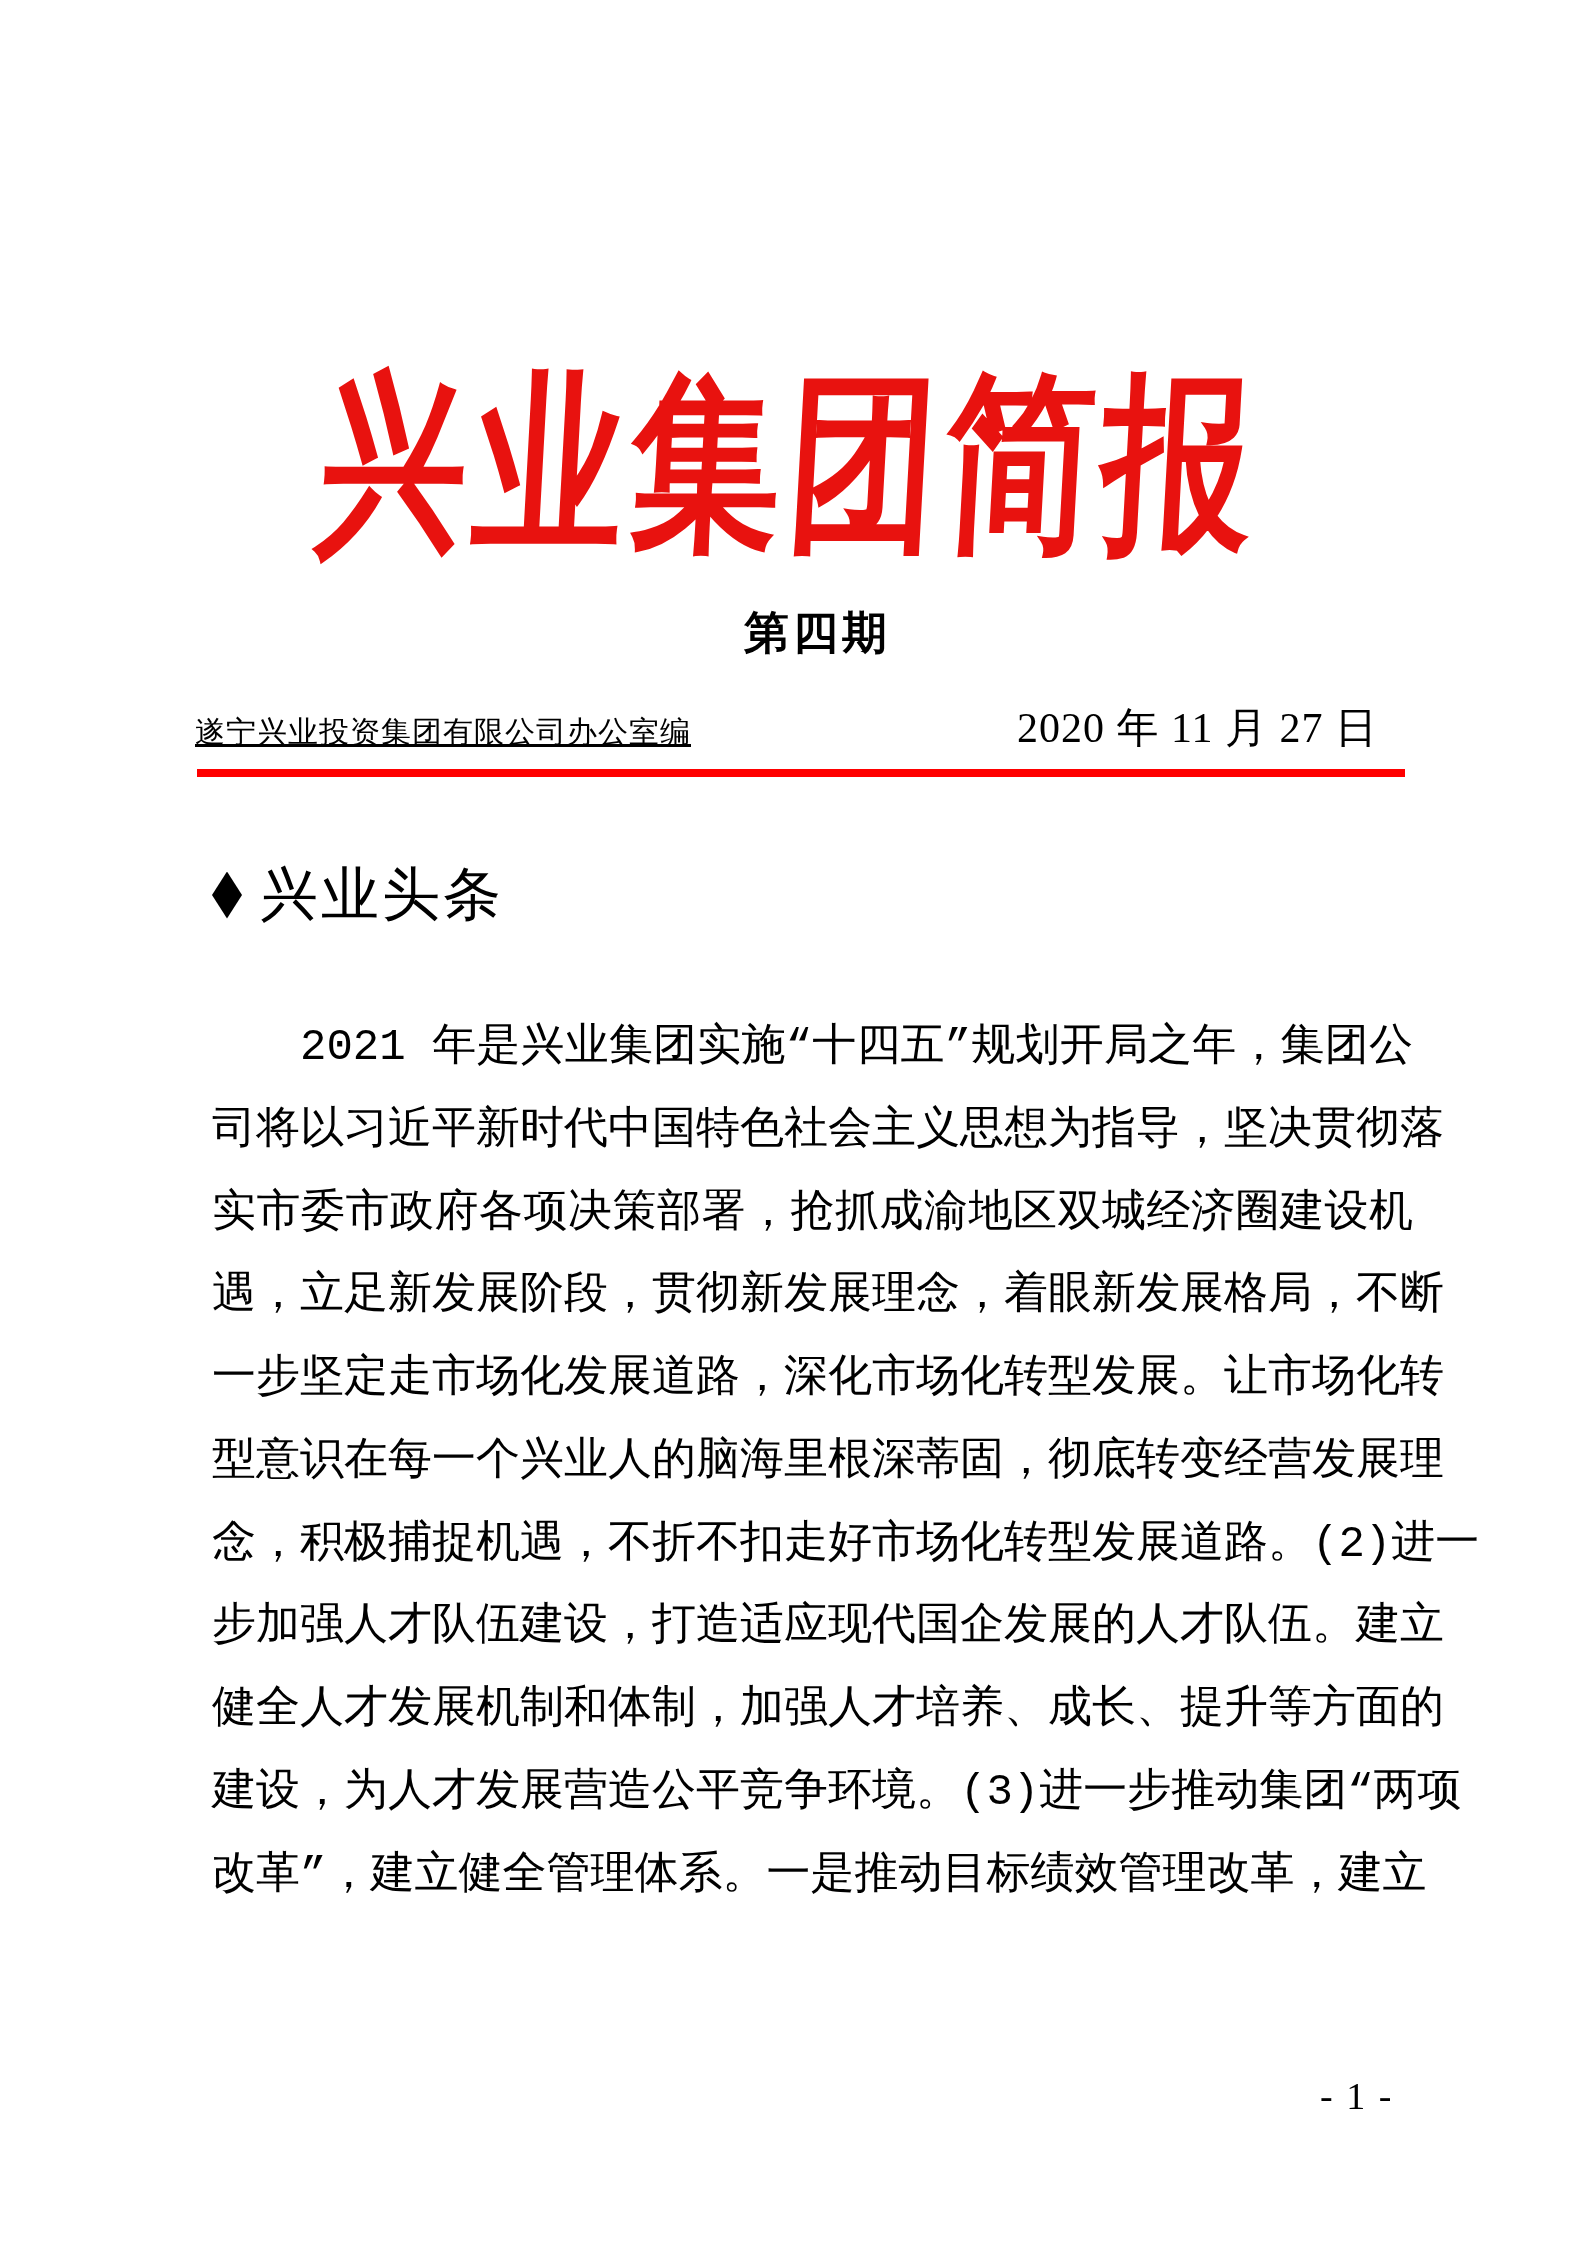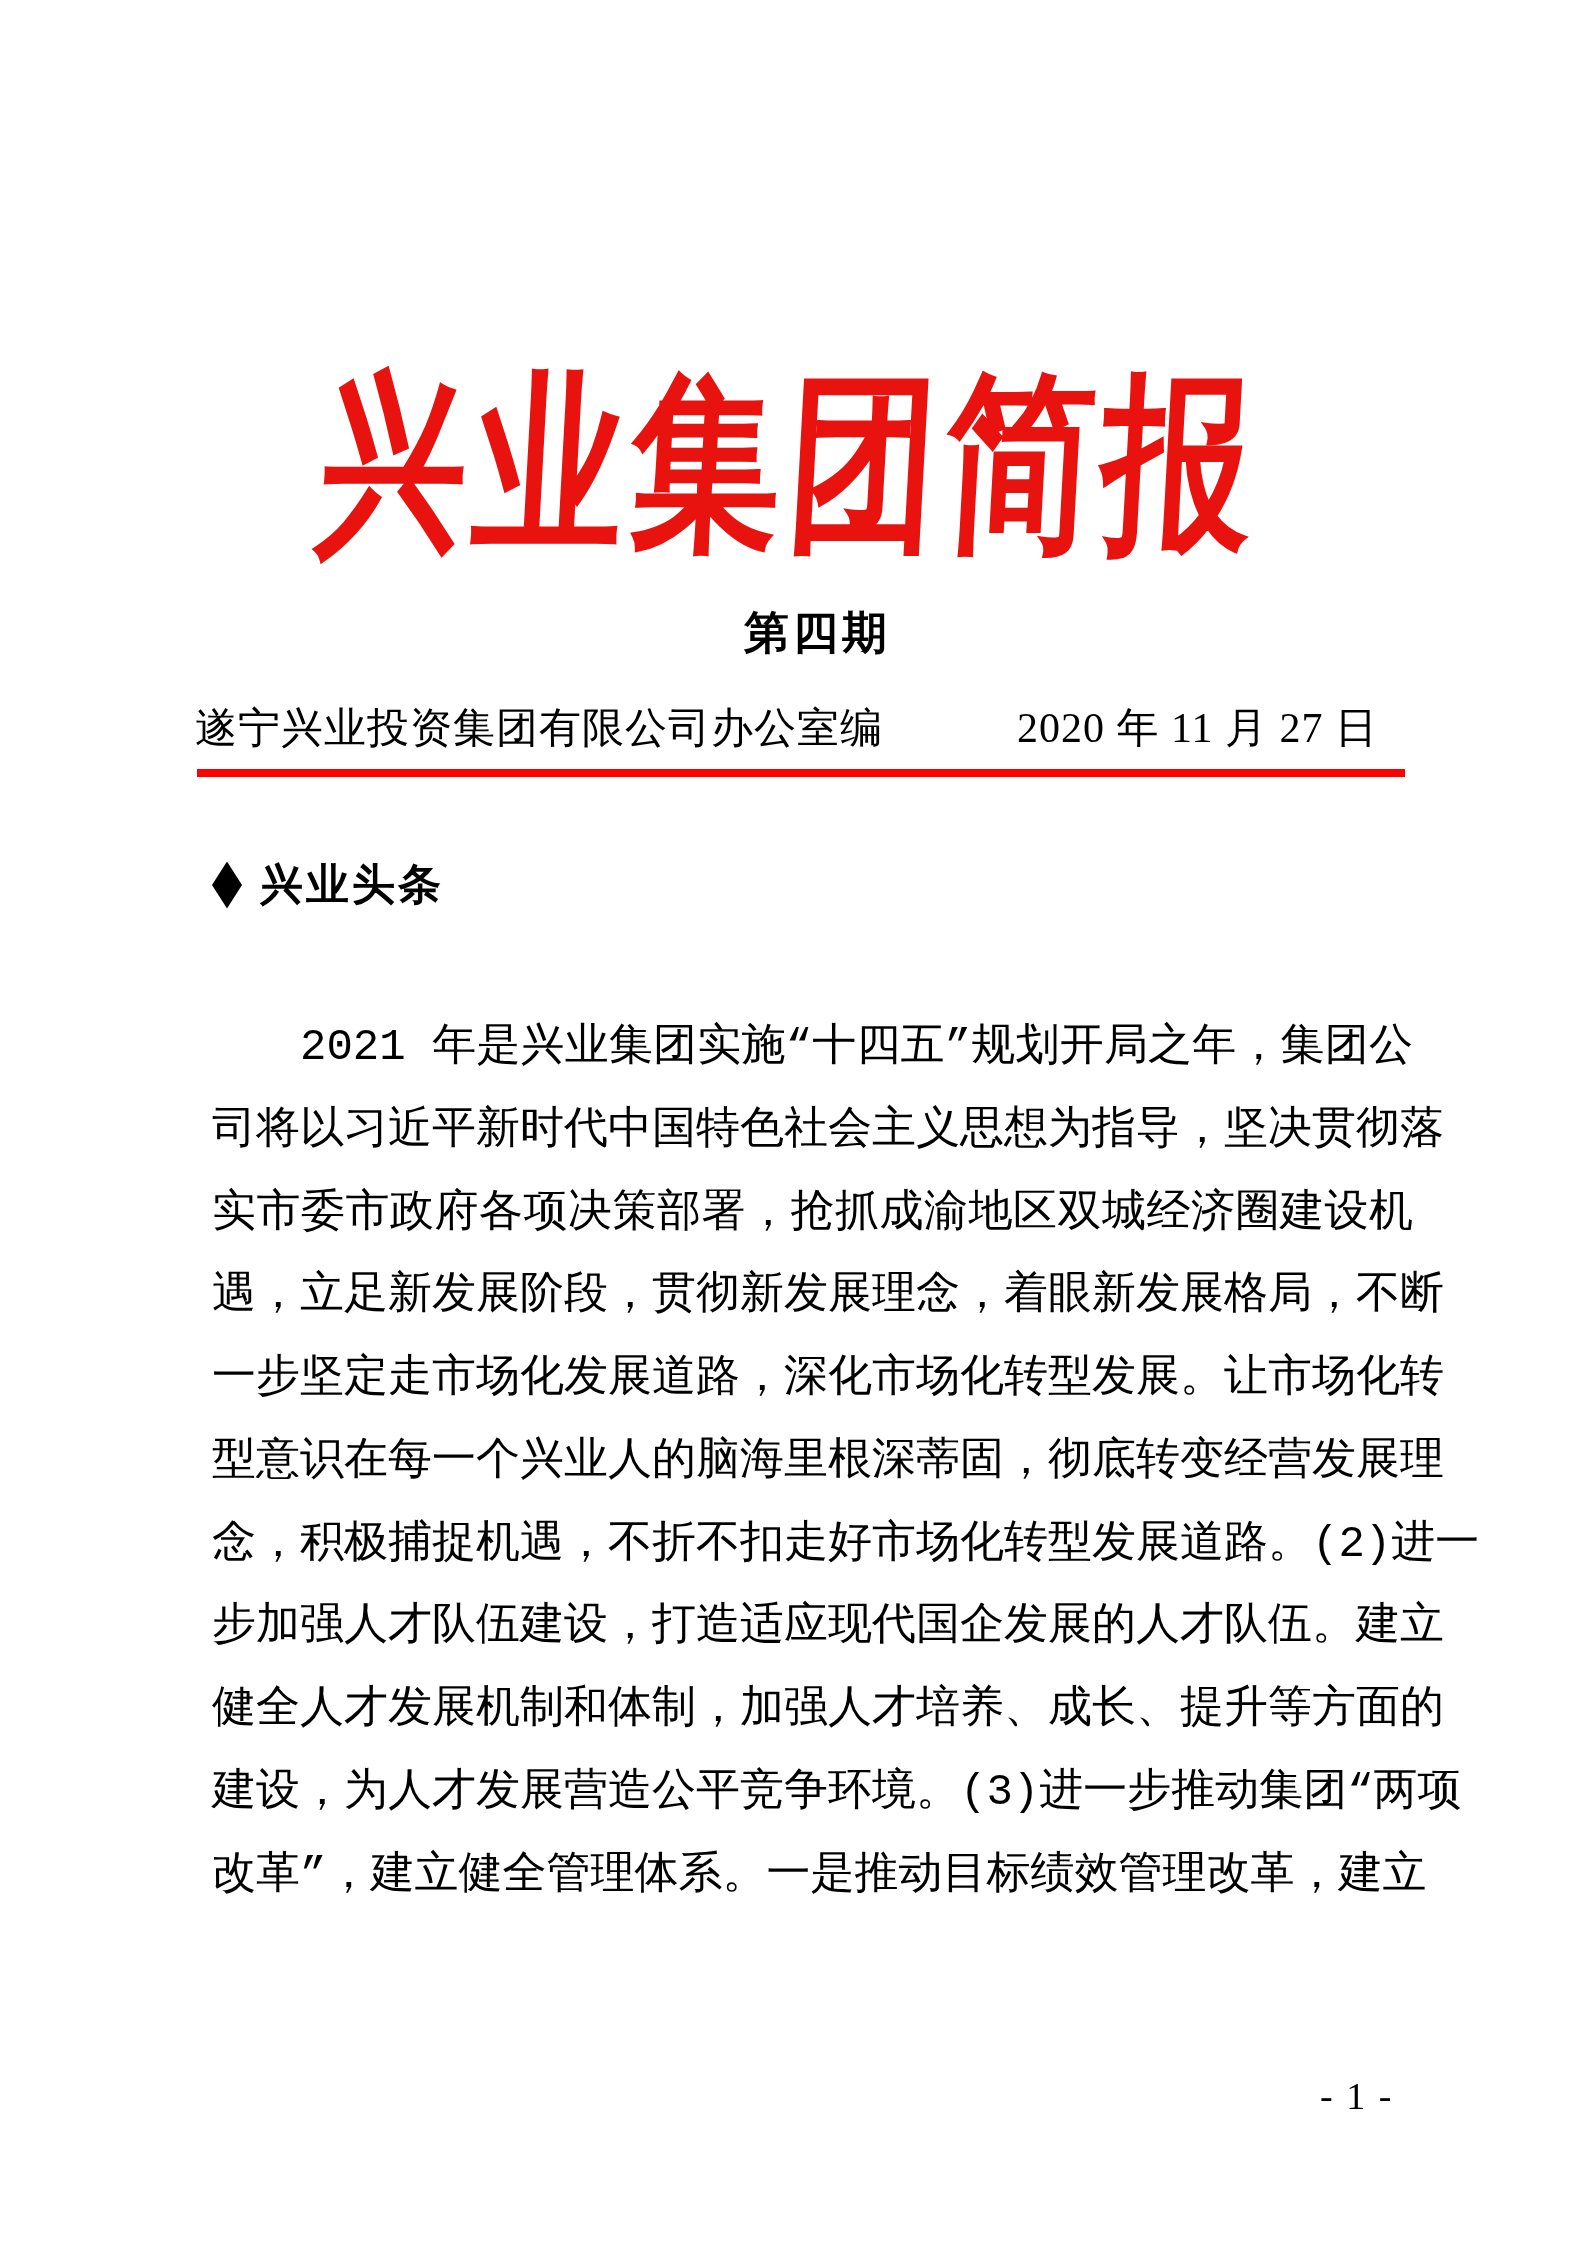--- a/index.html
+++ b/index.html
@@ -25,43 +25,44 @@
     text-align:center;font-size:45px;font-weight:600;
     font-family:"Liberation Sans","DejaVu Sans",sans-serif;
     letter-spacing:4px;
   }
   
   #byline-row{
     position:absolute;left:195px;top:700px;width:1195px;
     display:flex;justify-content:space-between;align-items:baseline;
   }
   #compiler{
-    font-size:42px;letter-spacing:1px;
+    font-size:30px;letter-spacing:1px;
     font-family:"Liberation Serif","DejaVu Serif",serif;
+    text-decoration:underline;
   }
   #date{
     font-size:42px;letter-spacing:1px;padding-right:12px;
     font-family:Liberation Serif, serif;
   }
   
   #red-rule{
     position:absolute;left:197px;top:769px;width:1208px;height:8px;
   }
   
   #section-heading{
     position:absolute;left:212px;top:856px;
     display:flex;align-items:center;gap:18px;
   }
   #diamond{
     display:inline-block;width:30px;height:47px;background:#000;
     clip-path:polygon(50% 0,100% 50%,50% 100%,0 50%);
     flex:0 0 auto;
   }
   #section-title{
-    font-size:43px;font-weight:700;letter-spacing:3px;
+    font-size:58px;font-weight:400;letter-spacing:3px;
     font-family:"Liberation Sans","DejaVu Sans",sans-serif;
   }
   
   #subtitle{
     position:absolute;left:296px;top:930px;
     font-size:45px;font-weight:bold;letter-spacing:1px;
     font-family:"Liberation Serif","DejaVu Serif",serif;
   }
   
   #body-text{

